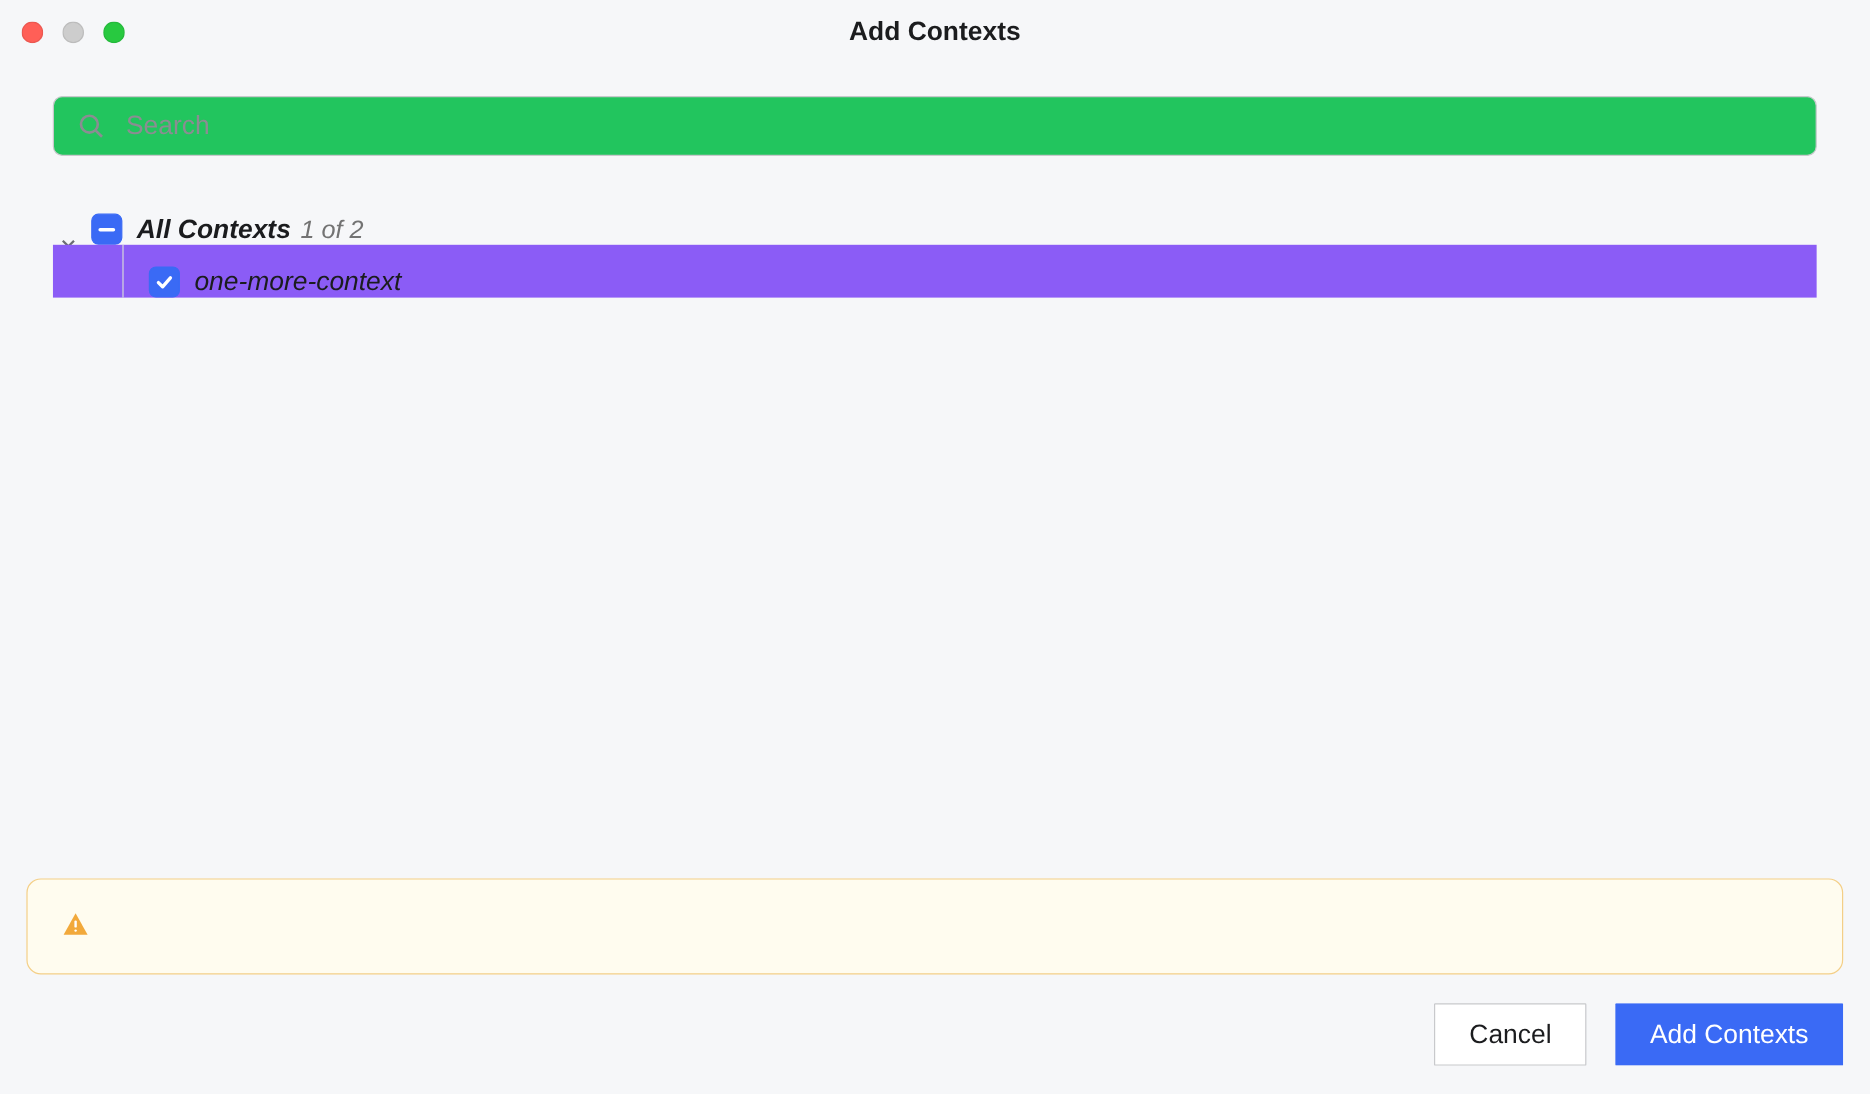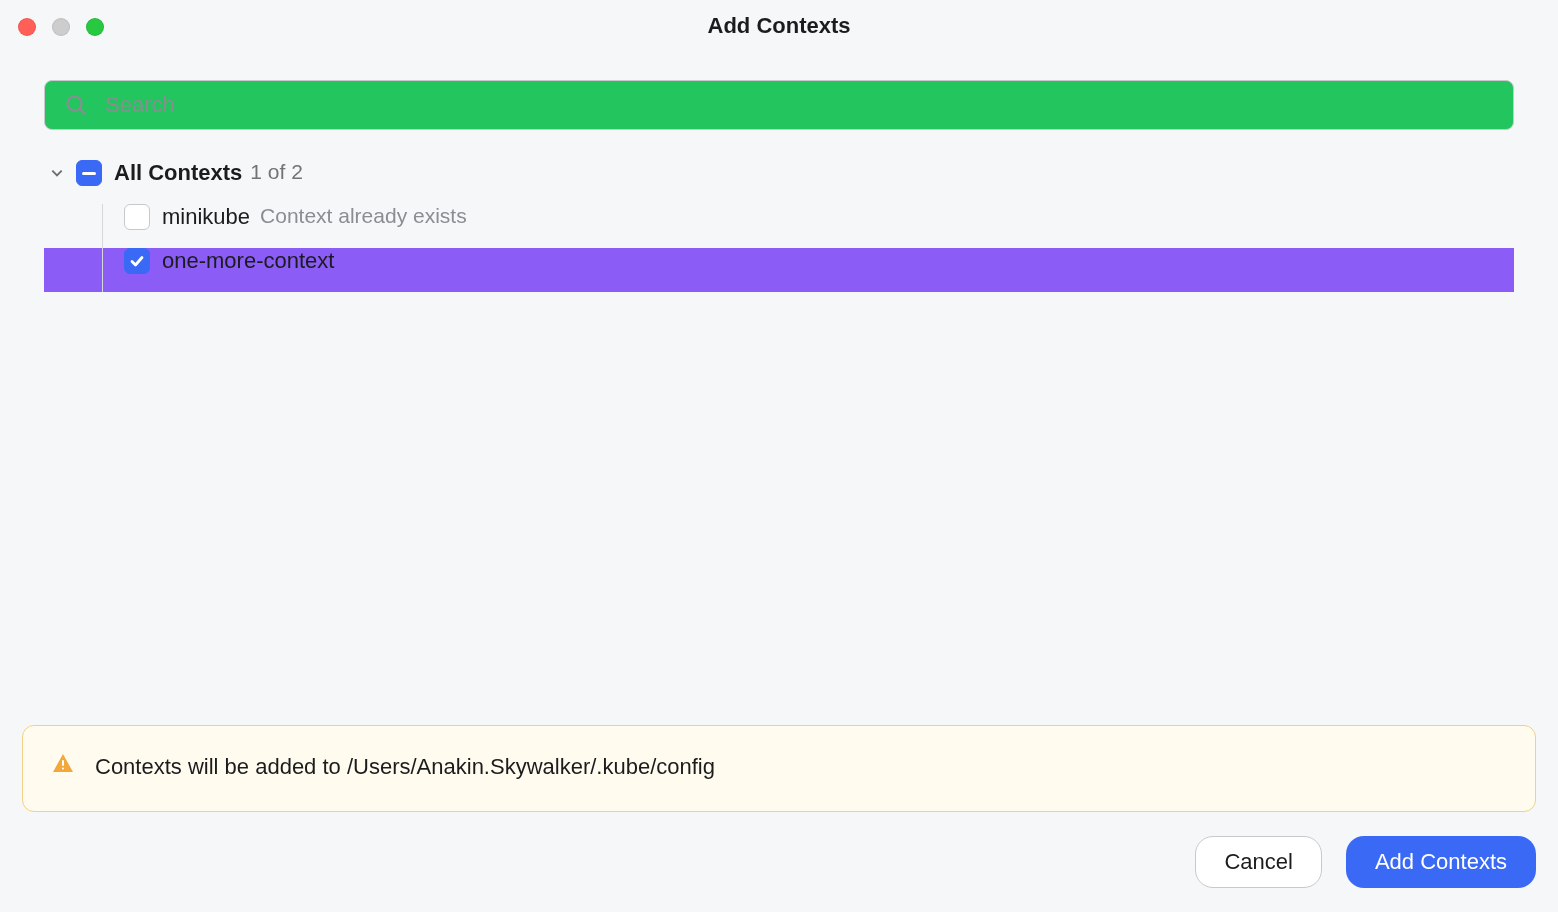--- a/index.html
+++ b/index.html
@@ -79,25 +79,26 @@
       transform: translateY(-50%);
       width: 24px;
       height: 24px;
     }
     .tree {
       flex: 1;
       overflow: auto;
     }
     .tree-row {
       display: flex;
-      align-items: flex-start;
+      align-items: flex-end;
       height: 44px;
       font-size: 22px;
       color: #1b1c1e;
       padding-left: 6px;
+      font-style: italic;
     }
     .tree-row.level-1 { padding-left: 80px; position: relative; }
     .tree-row.level-1::before {
       content: "";
       position: absolute;
       left: 58px;
       top: 0;
       bottom: 0;
       width: 1px;
       background: #d6d7da;
@@ -174,21 +175,21 @@
     .notice-body p + p { margin-top: 30px; }
     .footer {
       display: flex;
       justify-content: flex-end;
       gap: 24px;
       padding: 0 22px 24px 22px;
     }
     .btn {
       height: 52px;
       padding: 0 28px;
-      border-radius: 18px;
+      border-radius: 1px;
       font-size: 22px;
       cursor: pointer;
       border: 1px solid transparent;
     }
     .btn-secondary {
       background: #fff;
       border-color: #c8c9cc;
       color: #1b1c1e;
     }
     .btn-primary {
@@ -230,25 +231,20 @@
             <polyline points="2,4 6,8 10,4"></polyline>
           </svg>
         </span>
         <span class="chk indeterminate">
           <span class="bar"></span>
         </span>
         <span class="tree-label bold">All Contexts</span>
         <span class="tree-count">1 of 2</span>
       </div>
 
-      <div class="tree-row level-1">
-        <span class="chk unchecked"></span>
-        <span class="tree-label">minikube</span>
-        <span class="item-note">Context already exists</span>
-      </div>
 
       <div class="tree-row level-1 selected">
         <span class="chk checked">
           <svg viewBox="0 0 16 16" fill="none" stroke="#fff" stroke-width="2.8" stroke-linecap="round" stroke-linejoin="round">
             <polyline points="3,8.5 6.5,12 13,4.5"></polyline>
           </svg>
         </span>
         <span class="tree-label">one-more-context</span>
       </div>
 
@@ -258,21 +254,20 @@
 
   <div class="notice">
     <span class="notice-icon">
       <svg viewBox="0 0 24 24">
         <path d="M12 2 L22 20 L2 20 Z" fill="#f2a93b"></path>
         <rect x="11" y="8" width="2" height="6" fill="#fff" rx="1"></rect>
         <rect x="11" y="15.5" width="2" height="2" fill="#fff" rx="1"></rect>
       </svg>
     </span>
     <div class="notice-body">
-      <p>Contexts will be added to /Users/Anakin.Skywalker/.kube/config</p>
     </div>
   </div>
 
   <div class="footer">
     <button class="btn btn-secondary">Cancel</button>
     <button class="btn btn-primary">Add Contexts</button>
   </div>
 
 </div>
 

